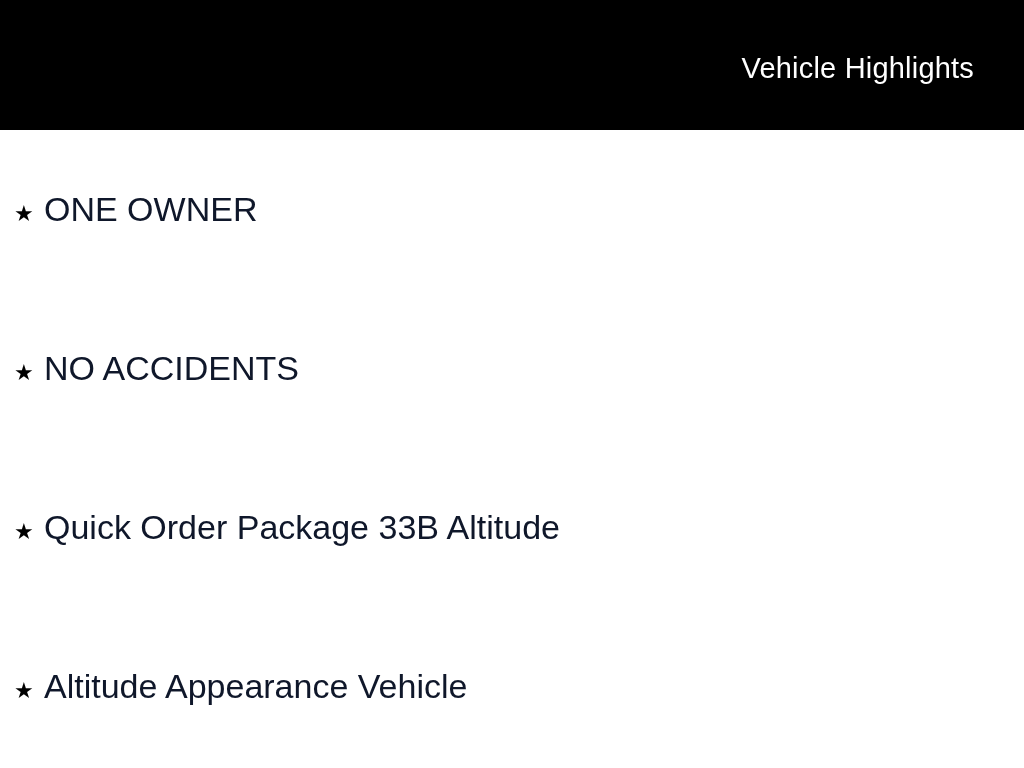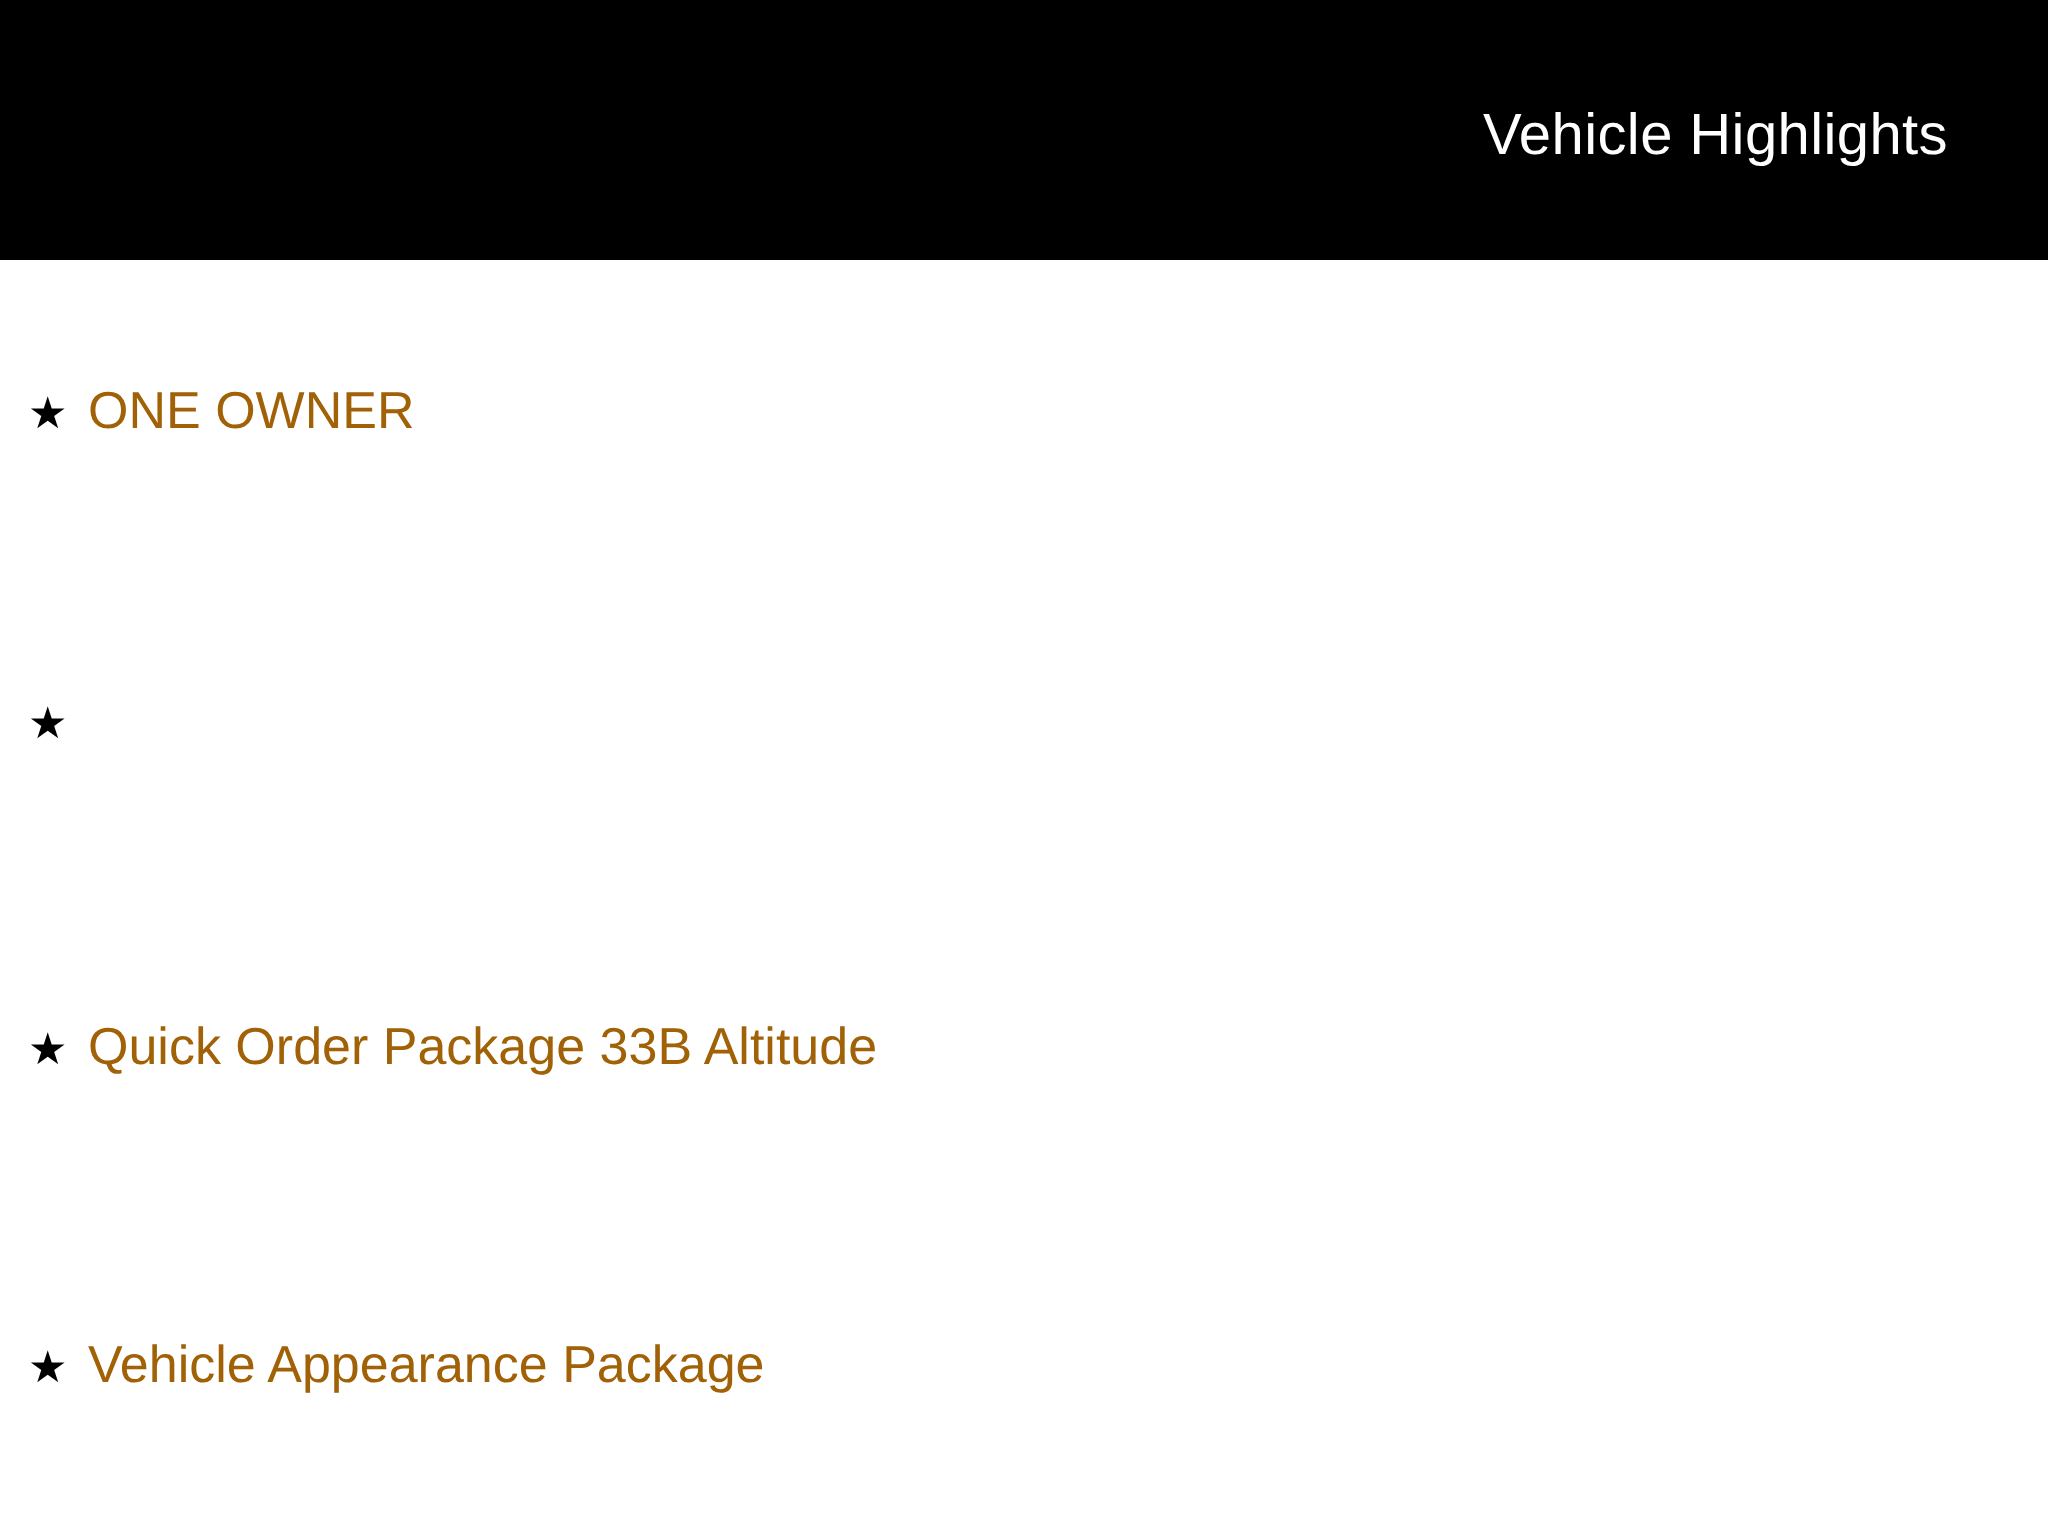--- a/index.html
+++ b/index.html
@@ -61,22 +61,22 @@
   }
   .star-icon {
     font-size: 22px;
     color: #000000;
     line-height: 1;
     width: 30px;
     flex: 0 0 30px;
     text-align: left;
   }
   .highlight-label {
-    font-size: 26px;
-    color: #a16207;
+    font-size: 34px;
+    color: #0f172a;
     line-height: 1;
     white-space: nowrap;
   }
 </style>
 </head>
 <body>
 
 <div class="page">
 
   <div class="header-bar">
@@ -85,27 +85,28 @@
 
   <ul class="highlights">
 
     <li class="highlight-item">
       <span class="star-icon">★</span>
       <span class="highlight-label">ONE OWNER</span>
     </li>
 
     <li class="highlight-item">
       <span class="star-icon">★</span>
+      <span class="highlight-label">NO ACCIDENTS</span>
     </li>
 
     <li class="highlight-item">
       <span class="star-icon">★</span>
       <span class="highlight-label">Quick Order Package 33B Altitude</span>
     </li>
 
     <li class="highlight-item">
       <span class="star-icon">★</span>
-      <span class="highlight-label">Vehicle Appearance Package</span>
+      <span class="highlight-label">Altitude Appearance Vehicle</span>
     </li>
 
   </ul>
 
 </div>
 
 </body></html>

